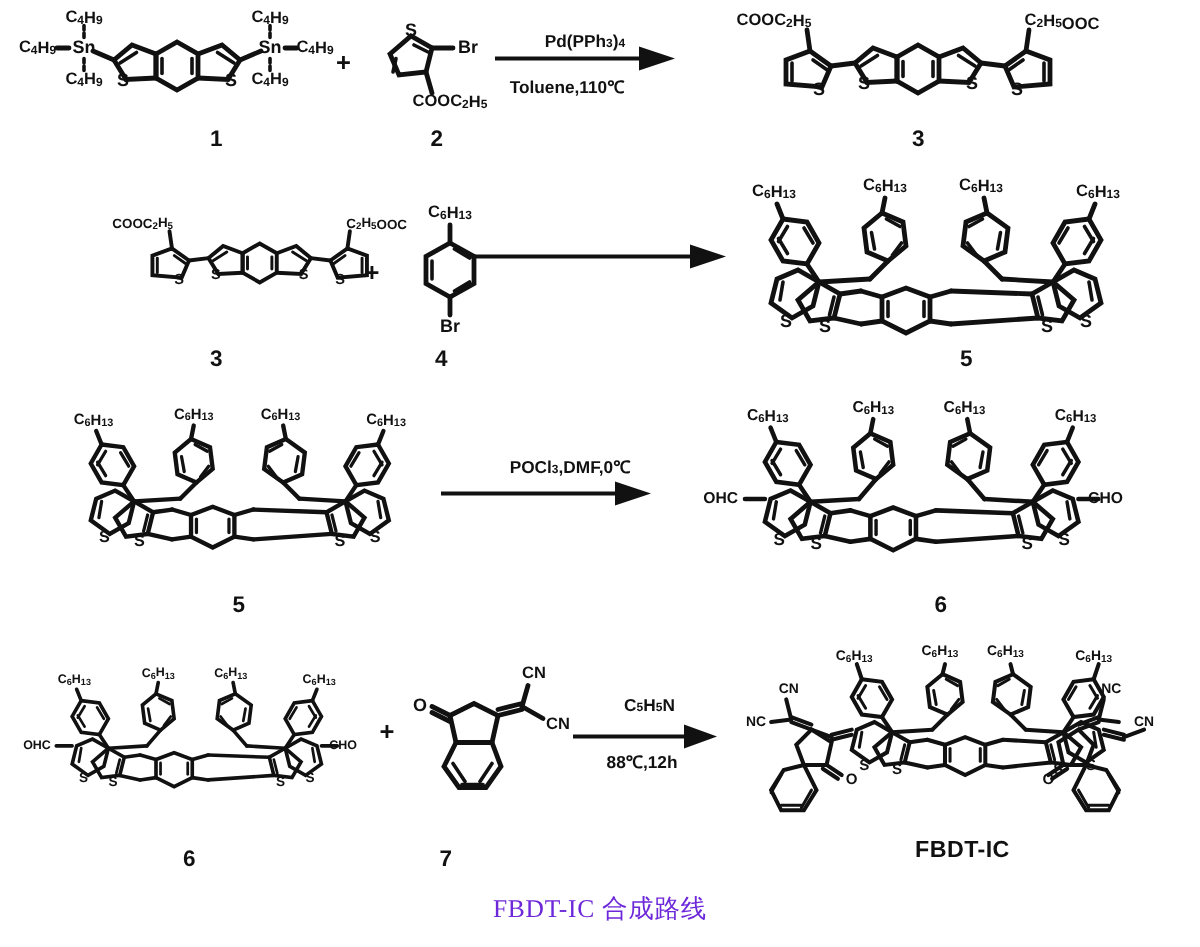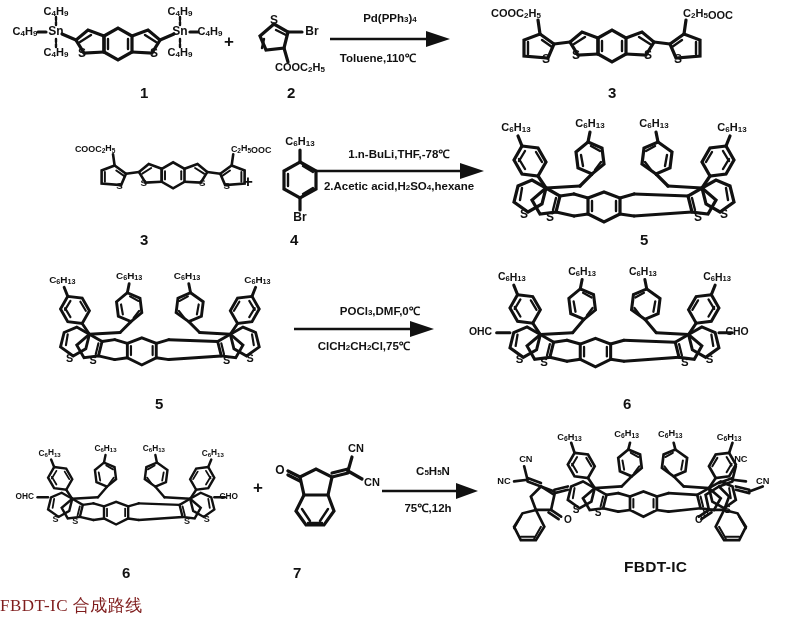--- a/index.html
+++ b/index.html
@@ -19,22 +19,22 @@
     position:absolute;font-weight:bold;font-size:11.5px;
     font-family:"Liberation Sans", sans-serif;color:#111;
     white-space:nowrap;text-align:center;
   }
   .plus{
     position:absolute;font-weight:bold;font-size:17px;
     font-family:"Liberation Sans", sans-serif;color:#111;
   }
   .caption{
     position:absolute;left:0;width:800px;top:594px;
-    text-align:left;font-family:"Liberation Serif", serif;
-    font-size:17px;color:#7f1d1d;letter-spacing:.5px;
+    text-align:center;font-family:"Liberation Serif", serif;
+    font-size:17px;color:#6d28d9;letter-spacing:.5px;
   }
   .final-name{
     position:absolute;font-weight:bold;font-size:15.5px;
     font-family:"Liberation Sans", sans-serif;color:#111;
     letter-spacing:.3px;white-space:nowrap;
   }
   svg{display:block;overflow:visible;}
   .bond{stroke:#111;stroke-width:3.2;stroke-linecap:round;fill:none;}
   .bond-thin{stroke:#111;stroke-width:2.4;stroke-linecap:round;fill:none;}
   .inner{stroke:#111;stroke-width:2.4;stroke-linecap:round;fill:none;}
@@ -97,21 +97,21 @@
     <path class="bond" d="M22,30 L36,18 L50,26 L46,42 L28,44 Z"></path>
     <path class="inner" d="M26,33 L24,42"></path>
     <path class="inner" d="M38,24 L48,29"></path>
     <text class="atom" x="36" y="15">S</text>
     <path class="bond" d="M50,26 L64,26"></path>
     <text class="atom" x="74" y="26">Br</text>
     <path class="bond" d="M46,42 L50,56"></path>
     <text class="atom-sm" x="62" y="62">COOC<tspan class="sub" dy="2">2</tspan><tspan dy="-2">H</tspan><tspan class="sub" dy="2">5</tspan></text>
   </svg>
 
-  <div class="cond" style="left:330px;top:12px;width:120px;">
+  <div class="cond" style="left:330px;top:22px;width:120px;">
     Pd(PPh<span style="font-size:8px;">3</span>)<span style="font-size:8px;">4</span>
   </div>
   <svg style="position:absolute;left:330px;top:31px;" width="120" height="16">
     <line class="arrow-line" x1="0" y1="8" x2="100" y2="8"></line>
     <polygon class="arrow-head" points="96,0 120,8 96,16"></polygon>
   </svg>
   <div class="cond" style="left:318px;top:50px;width:120px;">
     Toluene,110℃
   </div>
 
@@ -185,30 +185,24 @@
     <text class="atom-sm" x="42" y="14">C<tspan class="sub" dy="2">6</tspan><tspan dy="-2">H</tspan><tspan class="sub" dy="2">13</tspan></text>
     <path class="bond" d="M42,22 L42,34"></path>
     <path class="bond" d="M42,34 L58,43 L58,61 L42,70 L26,61 L26,43 Z"></path>
     <path class="inner" d="M30,46 L30,58"></path>
     <path class="inner" d="M45,38 L55,44"></path>
     <path class="inner" d="M45,66 L55,60"></path>
     <path class="bond" d="M42,70 L42,82"></path>
     <text class="atom" x="42" y="90">Br</text>
   </svg>
 
-  <div class="cond" style="left:314px;top:36px;width:170px;">
-    1.n-BuLi,THF,-78℃
-  </div>
   <svg style="position:absolute;left:314px;top:53px;" width="170" height="16">
     <line class="arrow-line" x1="0" y1="8" x2="150" y2="8"></line>
     <polygon class="arrow-head" points="146,0 170,8 146,16"></polygon>
   </svg>
-  <div class="cond" style="left:308px;top:70px;width:182px;">
-    2.Acetic acid,H<span style="font-size:8px;">2</span>SO<span style="font-size:8px;">4</span>,hexane
-  </div>
 
   <svg style="position:absolute;left:478px;top:8px;" width="310" height="125" viewBox="0 0 310 125">
 
     <text class="atom-sm" x="38" y="10">C<tspan class="sub" dy="2">6</tspan><tspan dy="-2">H</tspan><tspan class="sub" dy="2">13</tspan></text>
     <text class="atom-sm" x="112" y="6">C<tspan class="sub" dy="2">6</tspan><tspan dy="-2">H</tspan><tspan class="sub" dy="2">13</tspan></text>
     <text class="atom-sm" x="176" y="6">C<tspan class="sub" dy="2">6</tspan><tspan dy="-2">H</tspan><tspan class="sub" dy="2">13</tspan></text>
     <text class="atom-sm" x="254" y="10">C<tspan class="sub" dy="2">6</tspan><tspan dy="-2">H</tspan><tspan class="sub" dy="2">13</tspan></text>
 
     <path class="bond" d="M40,18 L44,28"></path>
     <path class="bond" d="M44,28 L60,30 L68,44 L60,58 L44,56 L36,42 Z"></path>
@@ -331,23 +325,20 @@
     <path class="bond" d="M190,68 L224,70"></path>
   </svg>
 
   <div class="cond" style="left:316px;top:48px;width:128px;">
     POCl<span style="font-size:8px;">3</span>,DMF,0℃
   </div>
   <svg style="position:absolute;left:294px;top:66px;" width="140" height="16">
     <line class="arrow-line" x1="0" y1="8" x2="120" y2="8"></line>
     <polygon class="arrow-head" points="116,0 140,8 116,16"></polygon>
   </svg>
-  <div class="cond" style="left:296px;top:83px;width:136px;">
-    ClCH<span style="font-size:8px;">2</span>CH<span style="font-size:8px;">2</span>Cl,75℃
-  </div>
 
   <svg style="position:absolute;left:452px;top:8px;" width="342" height="126" viewBox="0 0 360 126">
     <text class="atom-sm" x="63" y="12">C<tspan class="sub" dy="2">6</tspan><tspan dy="-2">H</tspan><tspan class="sub" dy="2">13</tspan></text>
     <text class="atom-sm" x="137" y="6">C<tspan class="sub" dy="2">6</tspan><tspan dy="-2">H</tspan><tspan class="sub" dy="2">13</tspan></text>
     <text class="atom-sm" x="201" y="6">C<tspan class="sub" dy="2">6</tspan><tspan dy="-2">H</tspan><tspan class="sub" dy="2">13</tspan></text>
     <text class="atom-sm" x="279" y="12">C<tspan class="sub" dy="2">6</tspan><tspan dy="-2">H</tspan><tspan class="sub" dy="2">13</tspan></text>
     <g transform="translate(25,0)">
       <path class="bond" d="M40,20 L44,30"></path>
       <path class="bond" d="M44,30 L60,32 L68,46 L60,60 L44,58 L36,44 Z"></path>
       <path class="inner" d="M47,35 L41,45"></path>
@@ -498,21 +489,21 @@
   </svg>
 
   <div class="cond" style="left:387px;top:50px;width:92px;">
     C<span style="font-size:8px;">5</span>H<span style="font-size:8px;">5</span>N
   </div>
   <svg style="position:absolute;left:382px;top:68px;" width="96" height="16">
     <line class="arrow-line" x1="0" y1="8" x2="78" y2="8"></line>
     <polygon class="arrow-head" points="74,0 96,8 74,16"></polygon>
   </svg>
   <div class="cond" style="left:382px;top:85px;width:92px;">
-    75℃,12h
+    88℃,12h
   </div>
 
   <svg style="position:absolute;left:462px;top:4px;" width="336" height="150" viewBox="0 0 400 150">
     <text class="atom-sm" x="128" y="8">C<tspan class="sub" dy="2">6</tspan><tspan dy="-2">H</tspan><tspan class="sub" dy="2">13</tspan></text>
     <text class="atom-sm" x="196" y="4">C<tspan class="sub" dy="2">6</tspan><tspan dy="-2">H</tspan><tspan class="sub" dy="2">13</tspan></text>
     <text class="atom-sm" x="248" y="4">C<tspan class="sub" dy="2">6</tspan><tspan dy="-2">H</tspan><tspan class="sub" dy="2">13</tspan></text>
     <text class="atom-sm" x="318" y="8">C<tspan class="sub" dy="2">6</tspan><tspan dy="-2">H</tspan><tspan class="sub" dy="2">13</tspan></text>
     <g transform="translate(90,14)">
 
       <path class="bond" d="M40,0 L44,12"></path>
@@ -607,18 +598,18 @@
       <path class="bond" d="M26,6 L22,-10"></path>
       <path class="bond" d="M26,6 L10,8"></path>
     </g>
     <text class="atom" x="282" y="106">O</text>
     <text class="atom-sm" x="332" y="34">NC</text>
     <text class="atom-sm" x="358" y="60">CN</text>
   </svg>
 
   <span class="lbl" style="left:122px;top:149px;">6</span>
   <span class="lbl" style="left:293px;top:149px;">7</span>
-  <span class="final-name" style="left:624px;top:143px;">FBDT-IC</span>
+  <span class="final-name" style="left:610px;top:143px;">FBDT-IC</span>
 </div>
 
 <div class="caption">FBDT-IC 合成路线</div>
 
 </div>
 
 </body></html>

